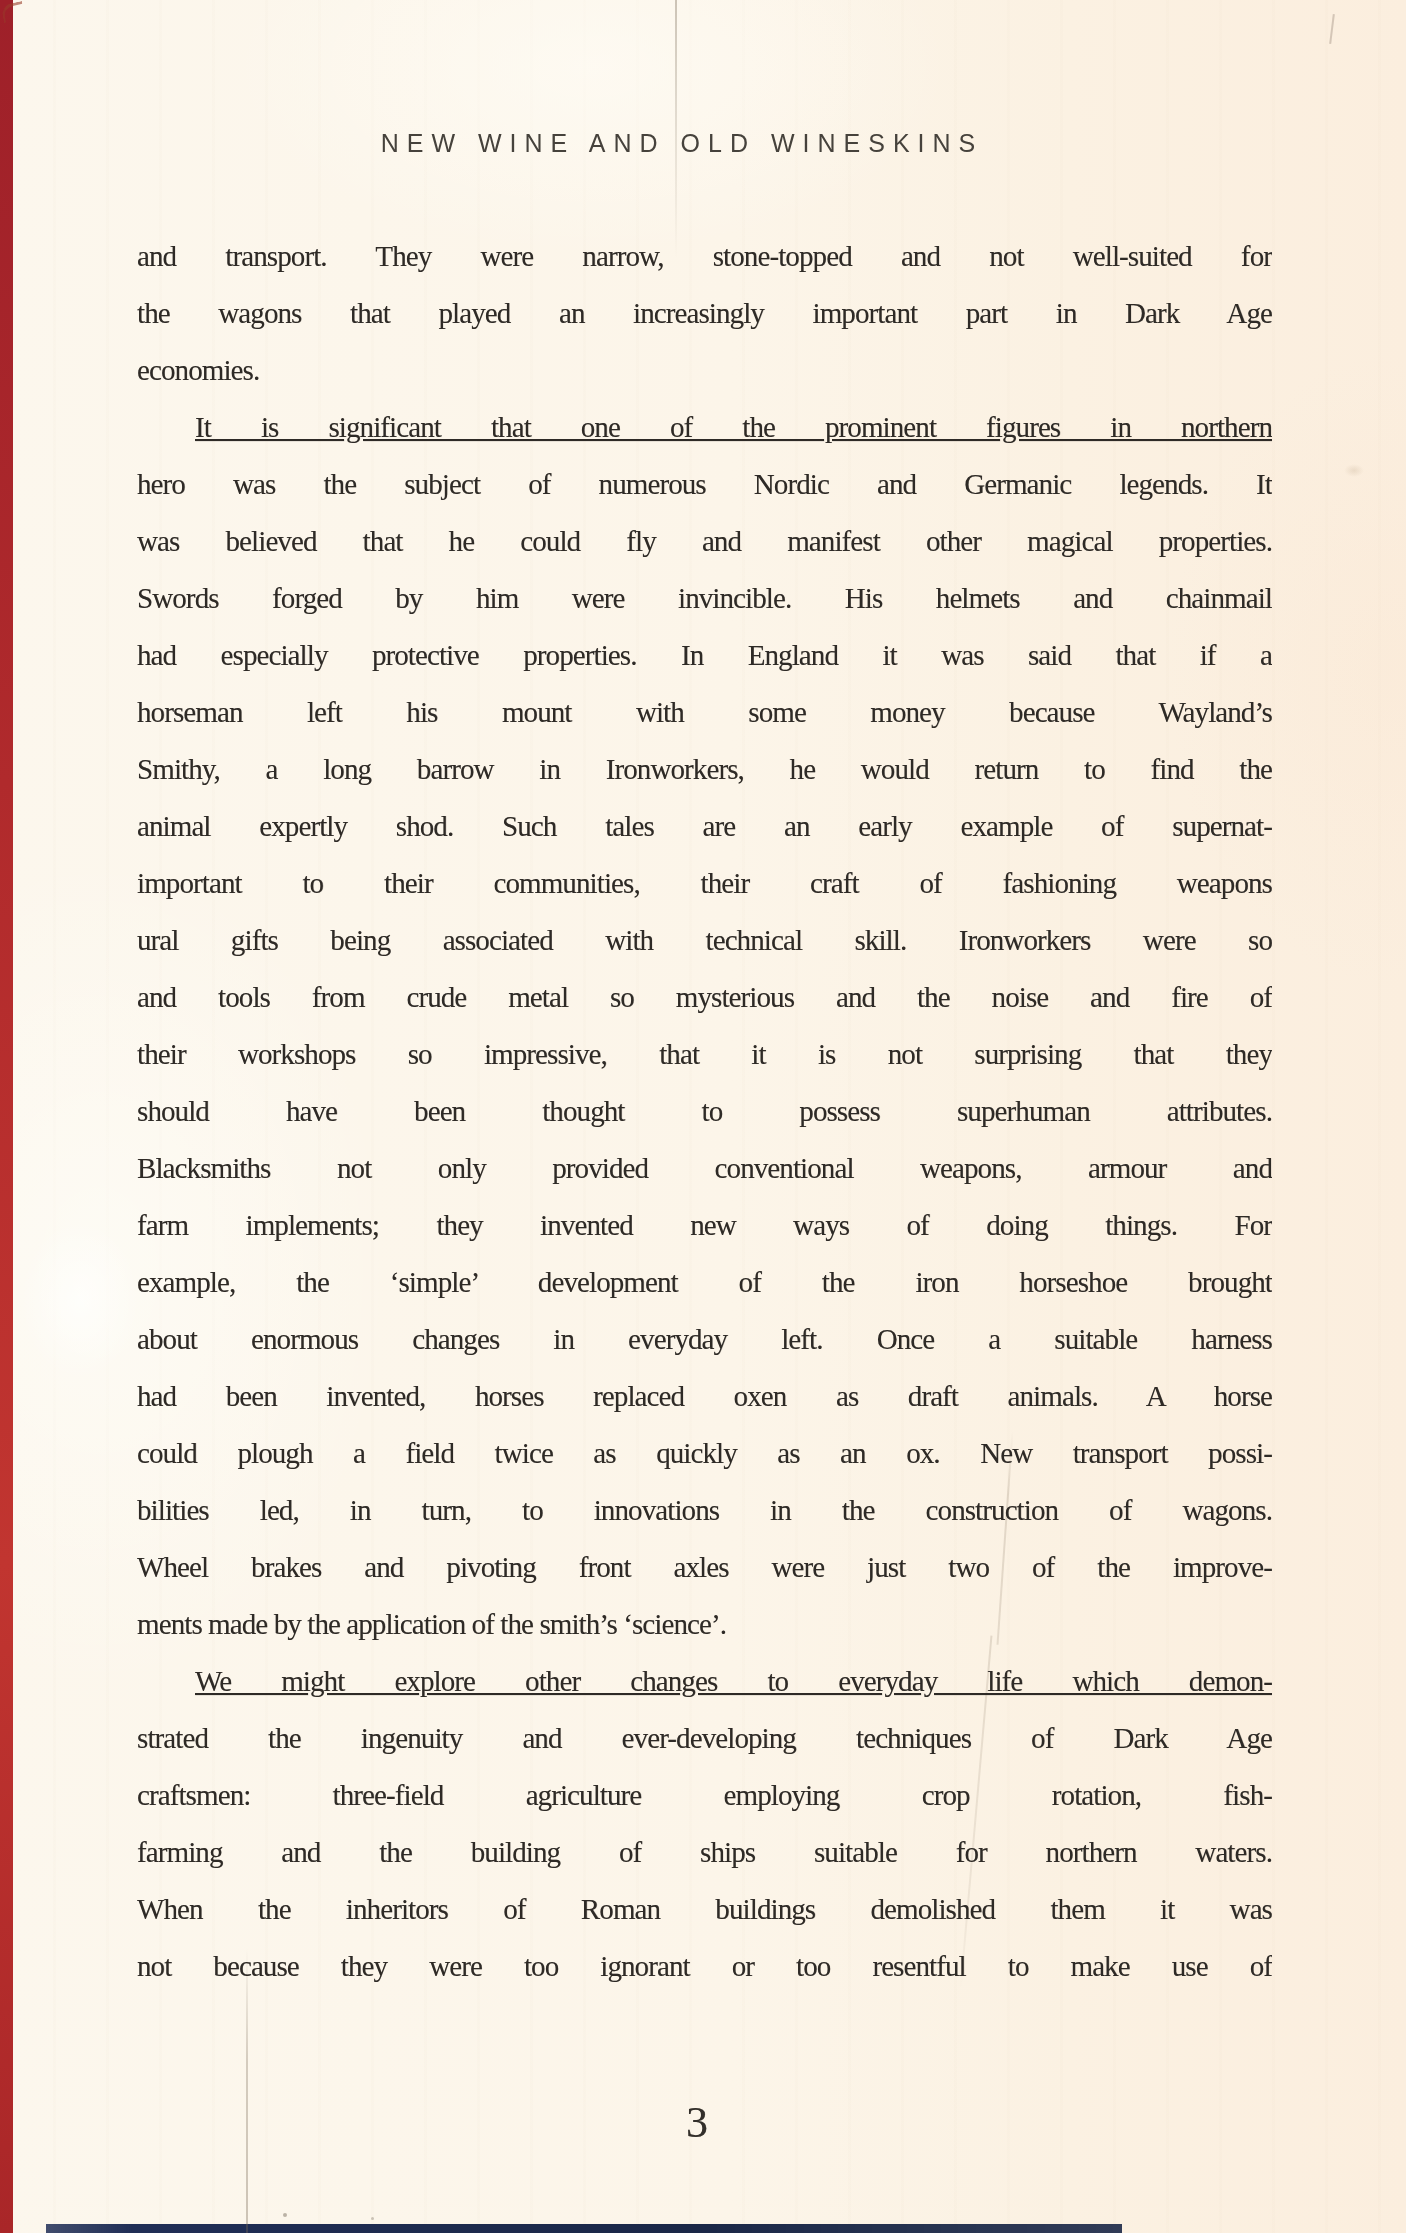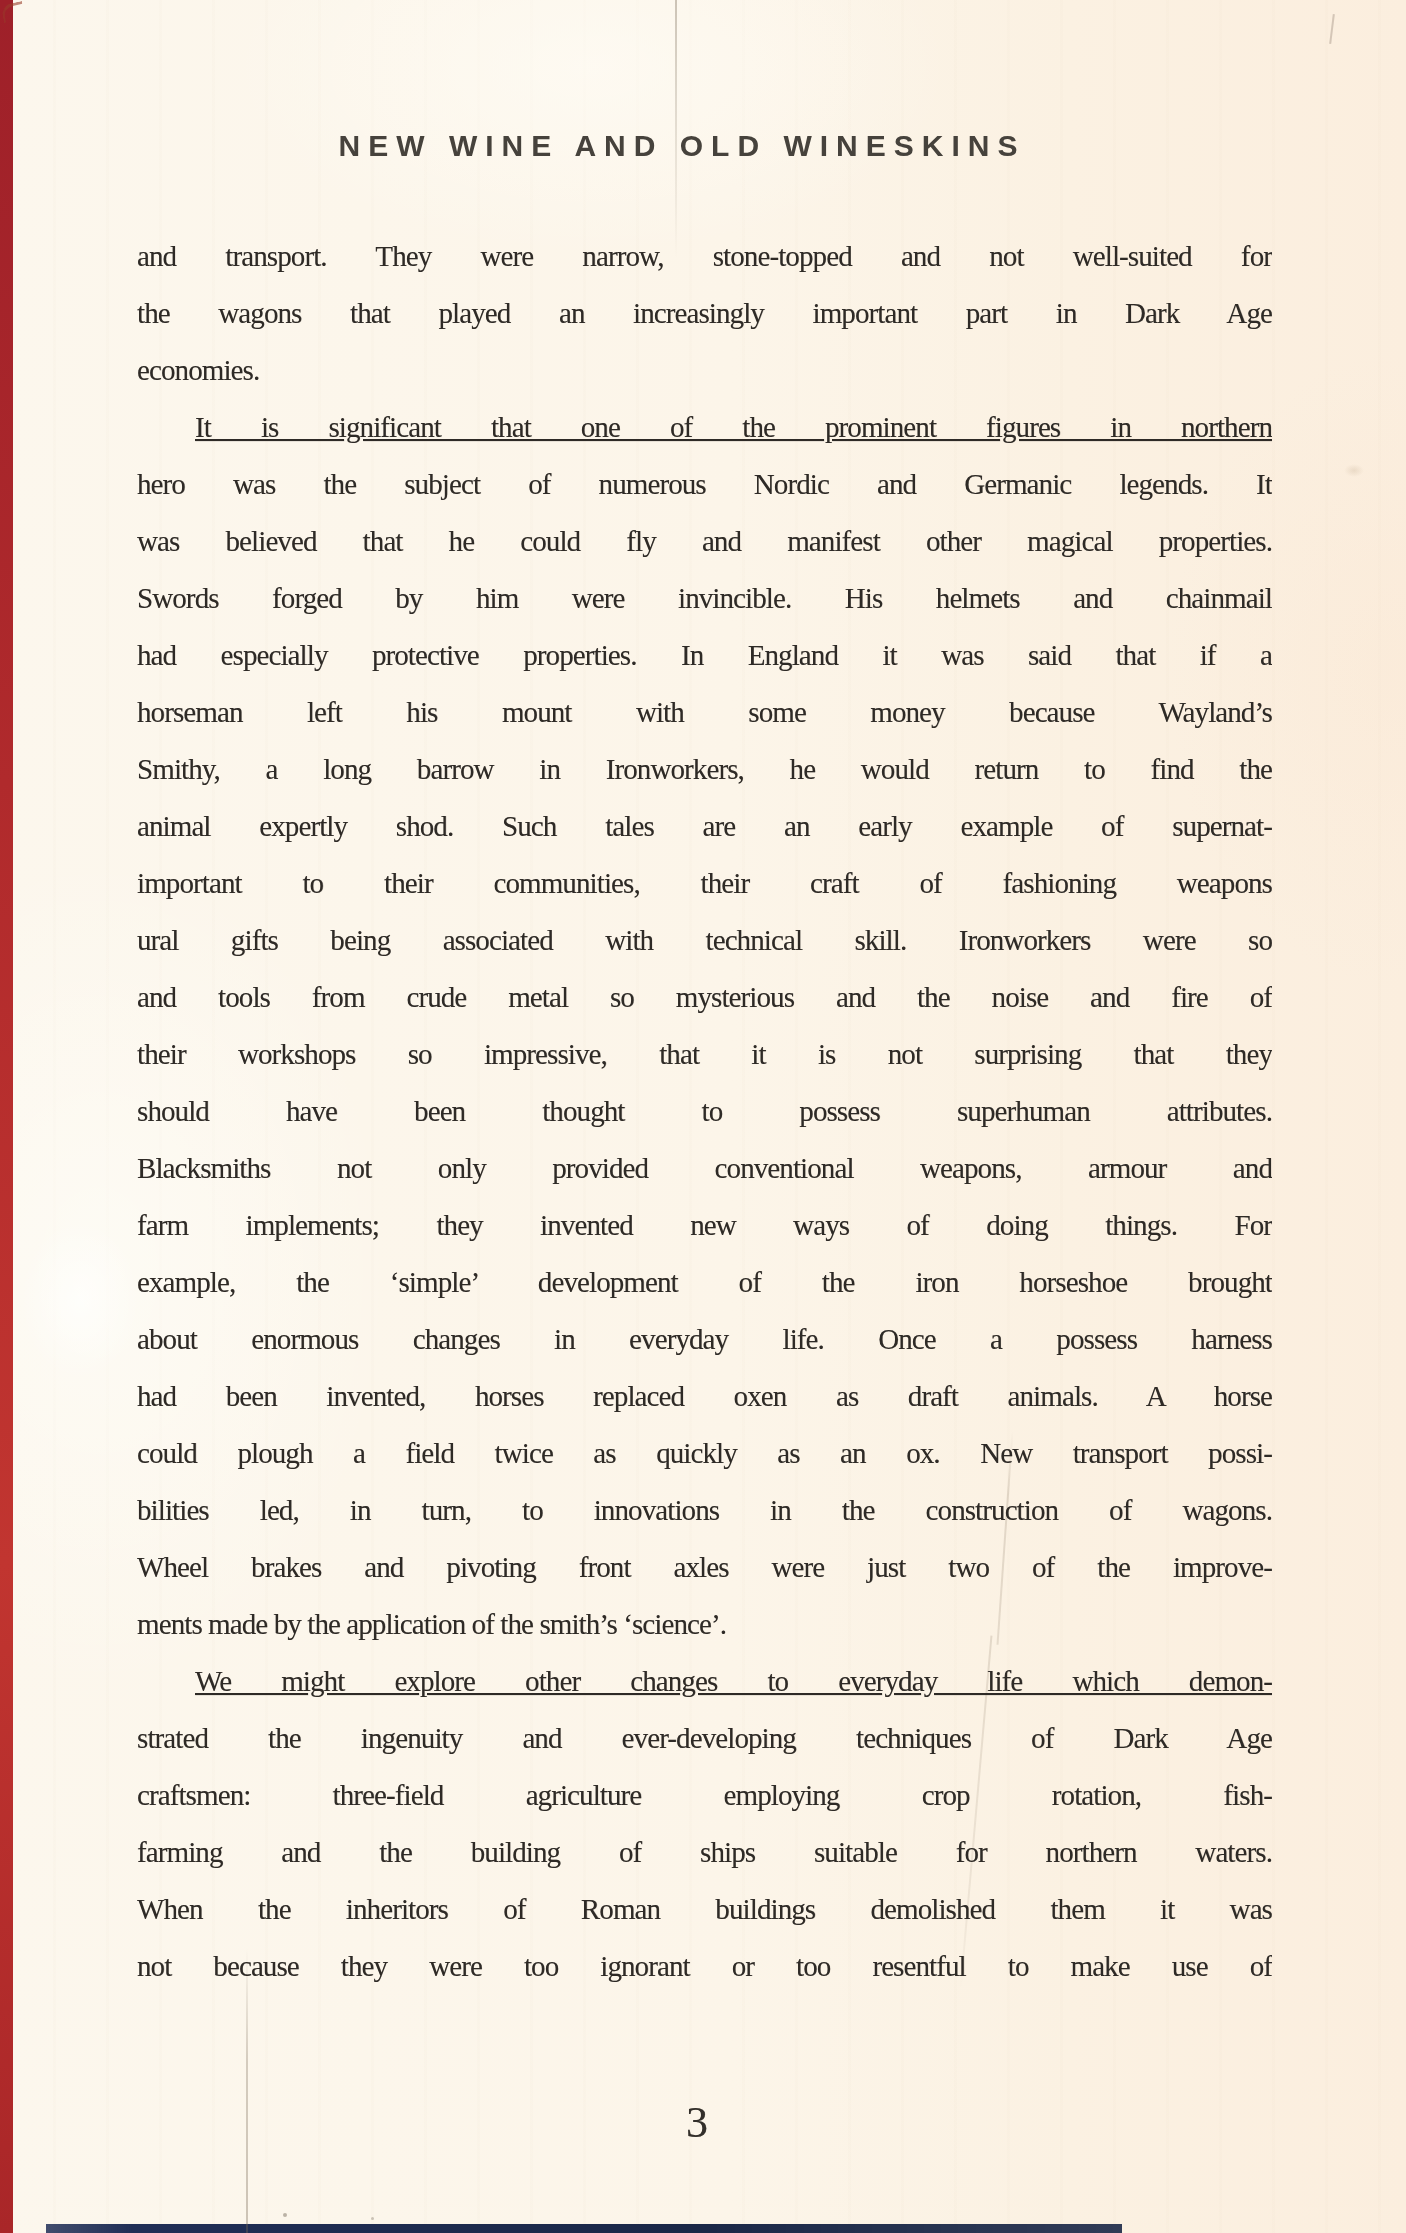--- a/index.html
+++ b/index.html
@@ -78,21 +78,21 @@
     background: radial-gradient(ellipse at center, rgba(255,255,253,0.75), transparent 70%);
   }
   .speck-1 { position: absolute; left: 283px; top: 2213px; width: 4px; height: 4px; background: rgba(90,78,62,0.4); border-radius: 50%; }
   .speck-2 { position: absolute; left: 371px; top: 2217px; width: 3px; height: 3px; background: rgba(90,78,62,0.3); border-radius: 50%; }
 
   
   .running-header {
     position: absolute; left: 0; top: 129px; width: 1364px;
     text-align: center;
     font-family: "Liberation Sans", "DejaVu Sans", sans-serif;
-    font-size: 30px; font-weight: 700;
+    font-size: 25px; font-weight: 400;
     letter-spacing: 8px;
     color: var(--header-ink);
   }
 
   
   .text-block {
     position: absolute; left: 137px; top: 228px; width: 1135px;
     font-size: 29px;
     line-height: 57px;
     letter-spacing: -0.9px;
@@ -152,21 +152,21 @@
       <div class="line">Smithy, a long barrow in Ironworkers, he would return to find the</div>
       <div class="line">animal expertly shod. Such tales are an early example of supernat-</div>
       <div class="line">important to their communities, their craft of fashioning weapons</div>
       <div class="line">ural gifts being associated with technical skill. Ironworkers were so</div>
       <div class="line">and tools from crude metal so mysterious and the noise and fire of</div>
       <div class="line">their workshops so impressive, that it is not surprising that they</div>
       <div class="line">should have been thought to possess superhuman attributes.</div>
       <div class="line">Blacksmiths not only provided conventional weapons, armour and</div>
       <div class="line">farm implements; they invented new ways of doing things. For</div>
       <div class="line">example, the ‘simple’ development of the iron horseshoe brought</div>
-      <div class="line">about enormous changes in everyday life. Once a possess harness</div>
+      <div class="line">about enormous changes in everyday left. Once a suitable harness</div>
       <div class="line">had been invented, horses replaced oxen as draft animals. A horse</div>
       <div class="line">could plough a field twice as quickly as an ox. New transport possi-</div>
       <div class="line">bilities led, in turn, to innovations in the construction of wagons.</div>
       <div class="line">Wheel brakes and pivoting front axles were just two of the improve-</div>
       <div class="line flush">ments made by the application of the smith’s ‘science’.</div>
       <div class="line indent">We might explore other changes to everyday life which demon-</div>
       <div class="line">strated the ingenuity and ever-developing techniques of Dark Age</div>
       <div class="line">craftsmen: three-field agriculture employing crop rotation, fish-</div>
       <div class="line">farming and the building of ships suitable for northern waters.</div>
       <div class="line">When the inheritors of Roman buildings demolished them it was</div>

